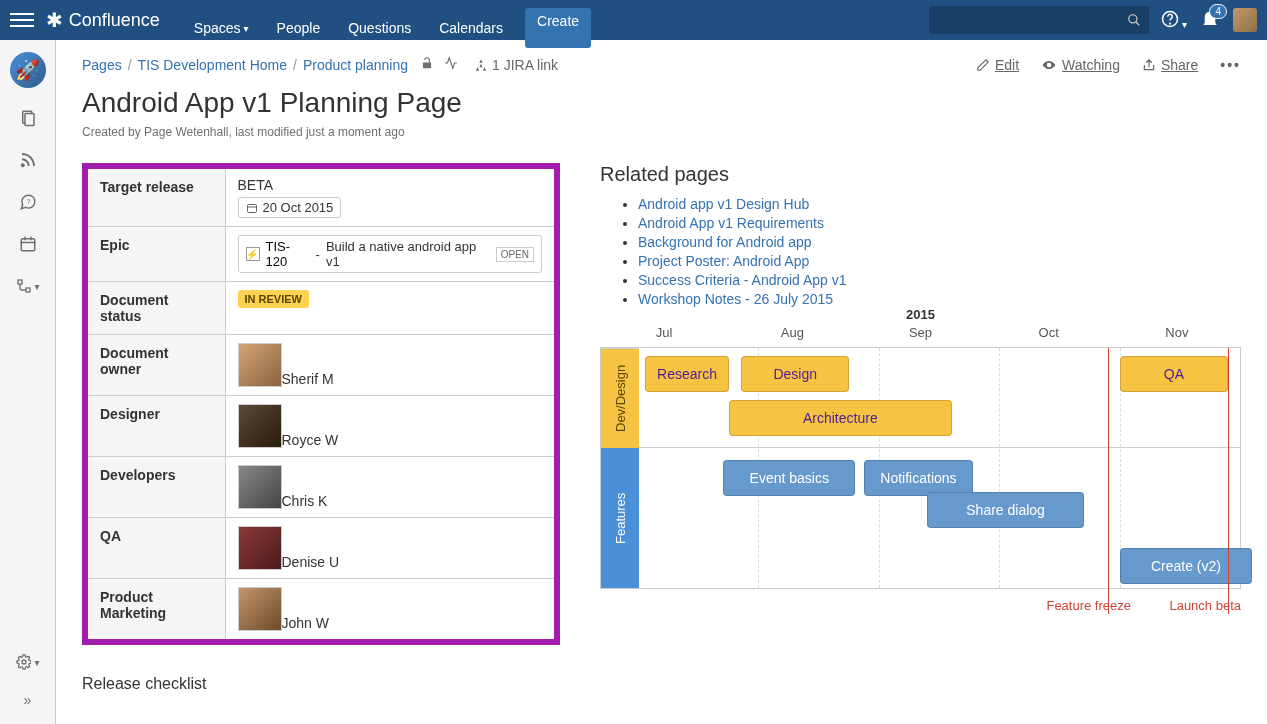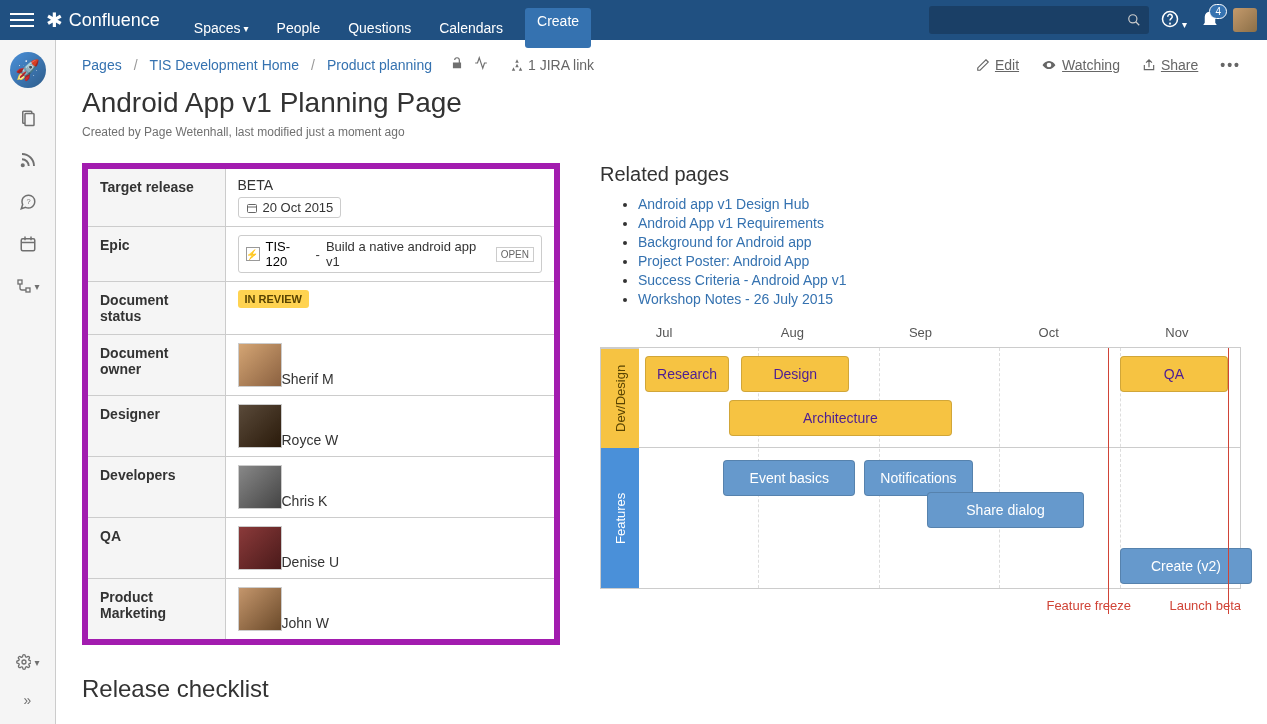--- a/index.html
+++ b/index.html
@@ -24,21 +24,21 @@
 
 
 .layout { display: flex; height: calc(100vh - 40px); }
 .sidebar { width: 56px; background: #f5f5f5; border-right: 1px solid #ccc; display: flex; flex-direction: column; align-items: center; padding-top: 12px; gap: 18px; position: relative; }
 .sidebar-icon { width: 24px; height: 24px; color: #707070; cursor: pointer; display: flex; align-items: center; justify-content: center; }
 .space-icon { width: 36px; height: 36px; border-radius: 50%; background: linear-gradient(135deg, #4a90d9, #2e5c8a); display: flex; align-items: center; justify-content: center; color: #fff; font-size: 20px; }
 .sidebar-bottom { margin-top: auto; margin-bottom: 12px; display:flex; flex-direction:column; gap:14px; align-items:center;}
 .content { flex: 1; overflow: auto; padding: 16px 26px; }
 
 
-.breadcrumb-row { display: flex; align-items: flex-end; gap: 12px; color: #666; font-size: 14px; }
+.breadcrumb-row { display: flex; align-items: flex-end; gap: 6px; color: #666; font-size: 14px; }
 .breadcrumb-row a { color: #3572b0; text-decoration: none; cursor: pointer; }
 .bc-sep { color: #999; }
 .bc-icons { display: flex; gap: 10px; margin-left: 6px; color: #666; }
 .bc-jira { margin-left: 10px; color: #666; display: flex; align-items: center; gap: 4px; }
 .page-actions { margin-left: auto; display: flex; align-items: center; gap: 22px; color: #666; }
 .page-action { display: flex; align-items: center; gap: 5px; cursor: pointer; text-decoration: underline; }
 .page-action svg { color: #666; }
 .more-icon { cursor: pointer; letter-spacing: 2px; font-weight: bold; }
 
 h1.page-title { font-size: 28px; font-weight: 400; color: #333; margin-top: 14px; }
@@ -88,21 +88,21 @@
 .tl-gridcol:last-child { border-right: none; }
 .lane { position: relative; border-bottom: 1px solid #ccc; }
 .lane.dev { height: 100px; }
 .lane.feat { height: 140px; border-bottom: none; }
 .bar { position: absolute; height: 36px; border-radius: 4px; display: flex; align-items: center; justify-content: center; font-size: 14px; padding: 0 10px; white-space: nowrap; border: 1px solid rgba(0,0,0,0.15); }
 .bar.yellow { background: #f6c342; color: #4c1d95; }
 .bar.blue { background: #6699cc; color: #fff; }
 .marker-line { position: absolute; top: 0; bottom: -26px; width: 1px; background: #d04437; }
 .marker-label { position: absolute; font-size: 13px; color: #d04437; }
 
-.release-h2 { font-size: 24px; font-weight: 400; margin-top: 30px; }
+.release-h2 { font-size: 16px; font-weight: 400; margin-top: 30px; }
 .caret { font-size: 10px; margin-left: 3px; }
 </style>
 </head>
 <body>
 
 <div class="topnav">
   <div class="hamburger">
       <span></span>
       <span></span>
       <span></span>
@@ -330,20 +330,21 @@
         <ul class="related-list">
           <li><a>Android app v1 Design Hub</a></li>
           <li><a>Android App v1 Requirements</a></li>
           <li><a>Background for Android app</a></li>
           <li><a>Project Poster: Android App</a></li>
           <li><a>Success Criteria - Android App v1</a></li>
           <li><a>Workshop Notes - 26 July 2015</a></li>
         </ul>
 
         <div class="roadmap-wrap">
+          <div class="tl-year">2015</div>
           <div class="tl-months">
             <div class="tl-month">Jul</div>
             <div class="tl-month">Aug</div>
             <div class="tl-month">Sep</div>
             <div class="tl-month">Oct</div>
             <div class="tl-month">Nov</div>
           </div>
           <div class="roadmap">
             <div class="lane-labels">
               <div class="lane-label dev">Dev/Design</div>

